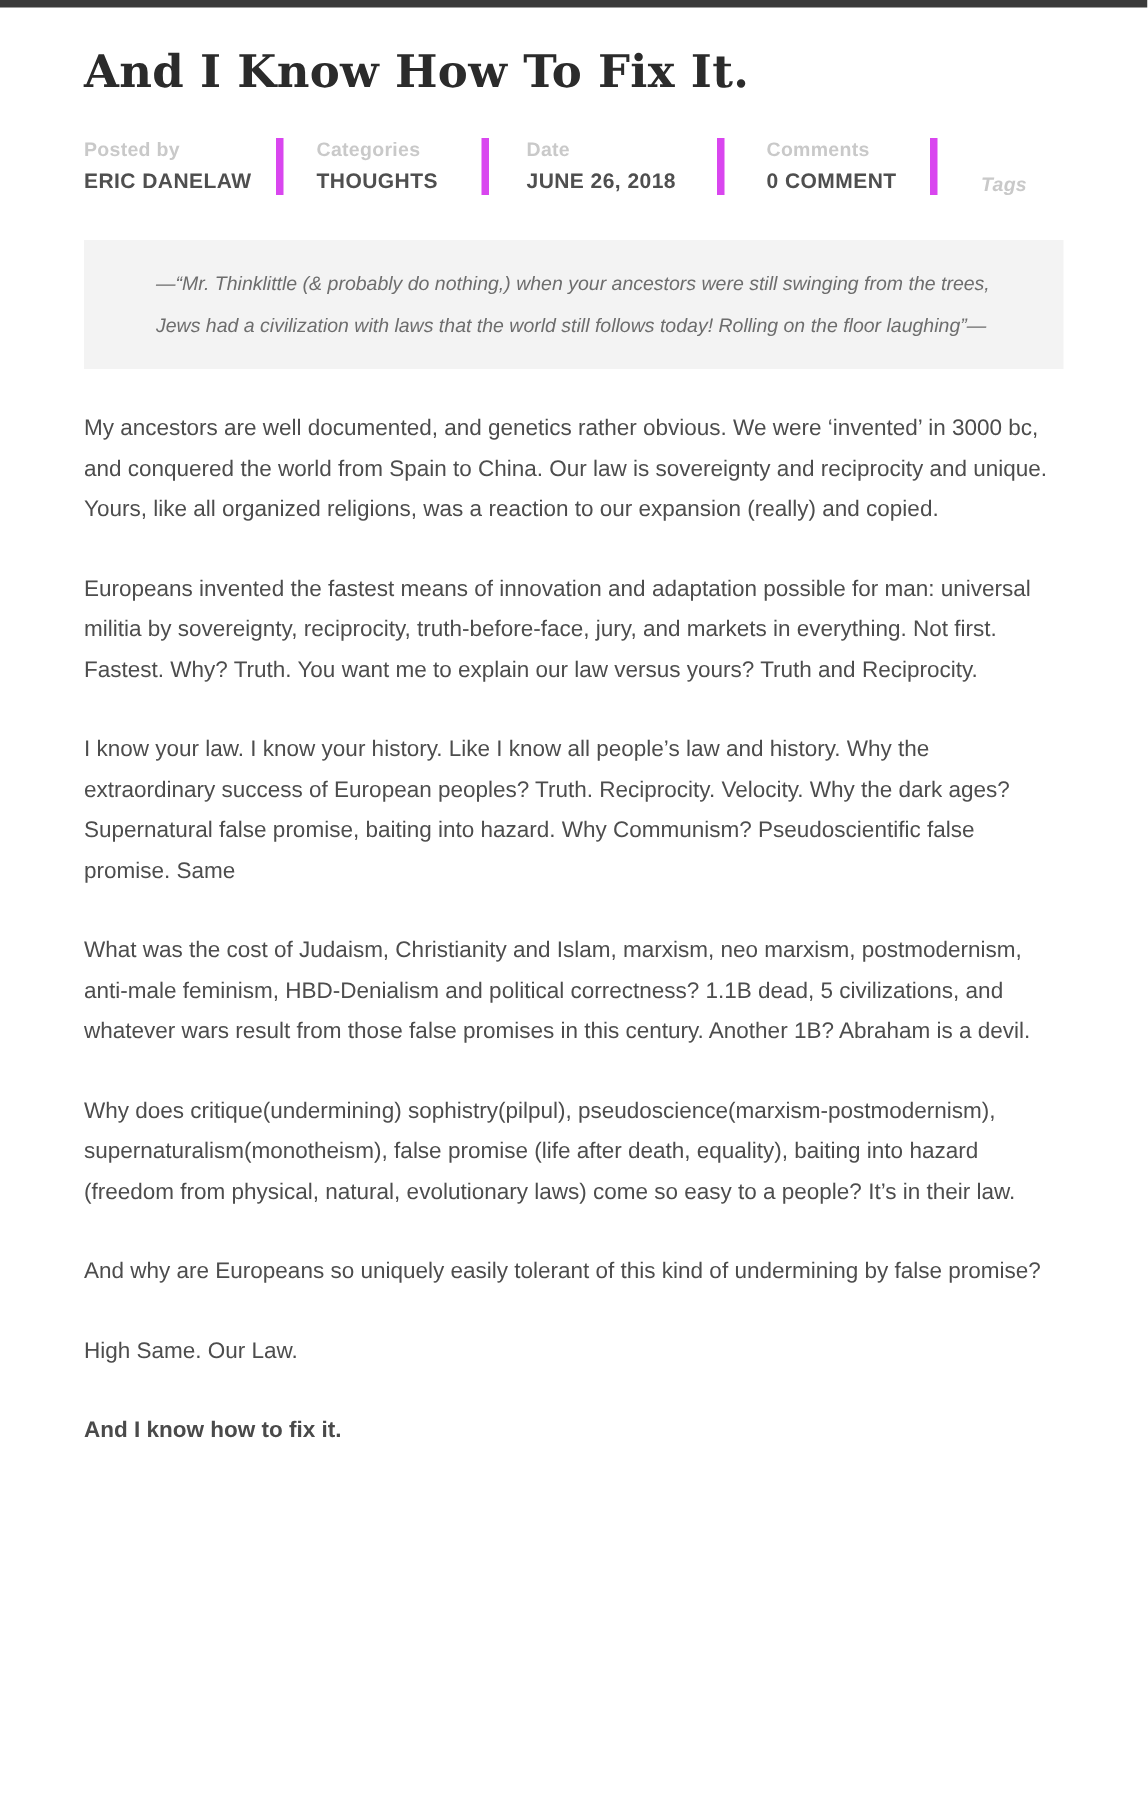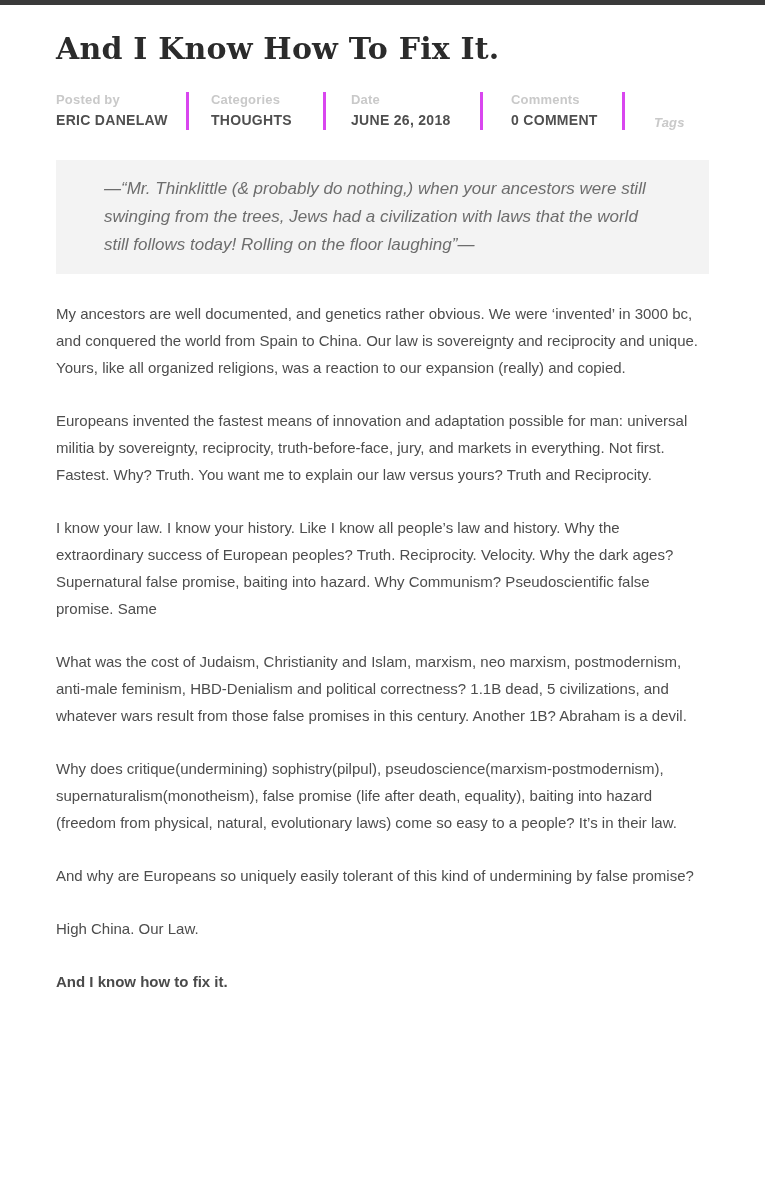--- a/index.html
+++ b/index.html
@@ -27,21 +27,21 @@
     line-height: 36px;
     letter-spacing: 0.2px;
     color: #2b2b2b;
   }
   .meta-row {
     display: flex;
     margin-top: 25px;
     align-items: stretch;
   }
   .meta-col {
-    border-right: 3px solid #d946ef;
+    border-right: 5px solid #d946ef;
   }
   .meta-col:last-child { border-right: none; }
   .meta-col-author    { width: 133px; padding-left: 0;  }
   .meta-col-category  { width: 137px; padding-left: 22px; }
   .meta-col-date      { width: 157px; padding-left: 25px; }
   .meta-col-comments  { width: 142px; padding-left: 28px; }
   .meta-col-tags      { flex: 1;      padding-left: 29px; }
   .meta-label {
     font-size: 13px;
     font-weight: 700;
@@ -59,21 +59,21 @@
   }
   .meta-col-tags .meta-label {
     margin-top: 23px;
     font-style: italic;
   }
   .quote-box {
     margin-top: 30px;
     background: #f3f3f3;
     padding: 15px 44px 15px 48px;
     font-style: italic;
-    font-size: 17px;
+    font-size: 13px;
     line-height: 28px;
     color: #6d6d6d;
   }
   .post-body p {
     margin-top: 26px;
     font-size: 15px;
     line-height: 27px;
     color: #4d4d4d;
   }
   .post-body p.closing {
@@ -120,17 +120,17 @@
 
   <blockquote class="quote-box">—“Mr. Thinklittle (&amp; probably do nothing,) when your ancestors were still swinging from the trees, Jews had a civilization with laws that the world still follows today! Rolling on the floor laughing”—</blockquote>
 
   <div class="post-body">
     <p>My ancestors are well documented, and genetics rather obvious. We were ‘invented’ in 3000 bc, and conquered the world from Spain to China. Our law is sovereignty and reciprocity and unique. Yours, like all organized religions, was a reaction to our expansion (really) and copied.</p>
     <p>Europeans invented the fastest means of innovation and adaptation possible for man: universal militia by sovereignty, reciprocity, truth-before-face, jury, and markets in everything. Not first. Fastest. Why? Truth. You want me to explain our law versus yours? Truth and Reciprocity.</p>
     <p>I know your law. I know your history. Like I know all people’s law and history. Why the extraordinary success of European peoples? Truth. Reciprocity. Velocity. Why the dark ages? Supernatural false promise, baiting into hazard. Why Communism? Pseudoscientific false promise. Same</p>
     <p>What was the cost of Judaism, Christianity and Islam, marxism, neo marxism, postmodernism, anti-male feminism, HBD-Denialism and political correctness? 1.1B dead, 5 civilizations, and whatever wars result from those false promises in this century. Another 1B? Abraham is a devil.</p>
     <p>Why does critique(undermining) sophistry(pilpul), pseudoscience(marxism-postmodernism), supernaturalism(monotheism), false promise (life after death, equality), baiting into hazard (freedom from physical, natural, evolutionary laws) come so easy to a people? It’s in their law.</p>
     <p>And why are Europeans so uniquely easily tolerant of this kind of undermining by false promise?</p>
-    <p>High China. Our Law.</p>
+    <p>High Same. Our Law.</p>
     <p class="closing">And I know how to fix it.</p>
   </div>
 
 </div>
 
 </body></html>

